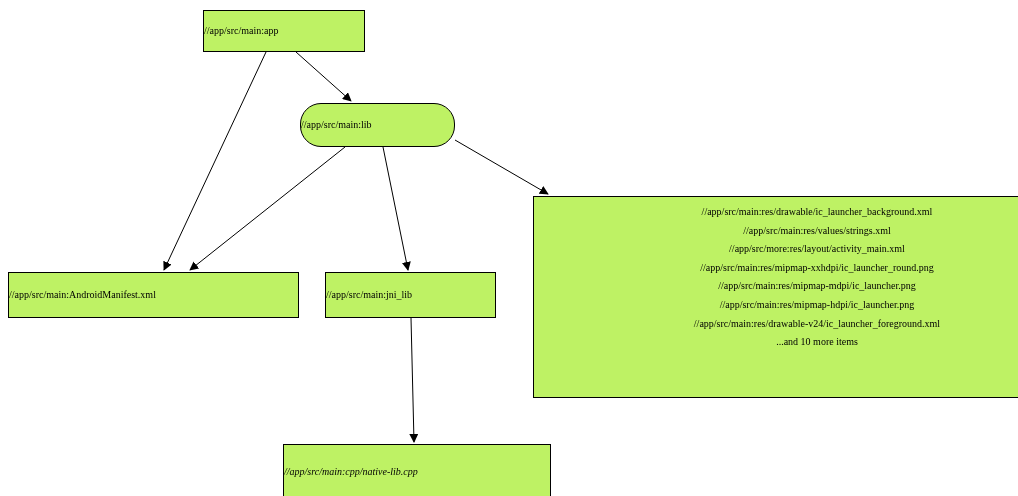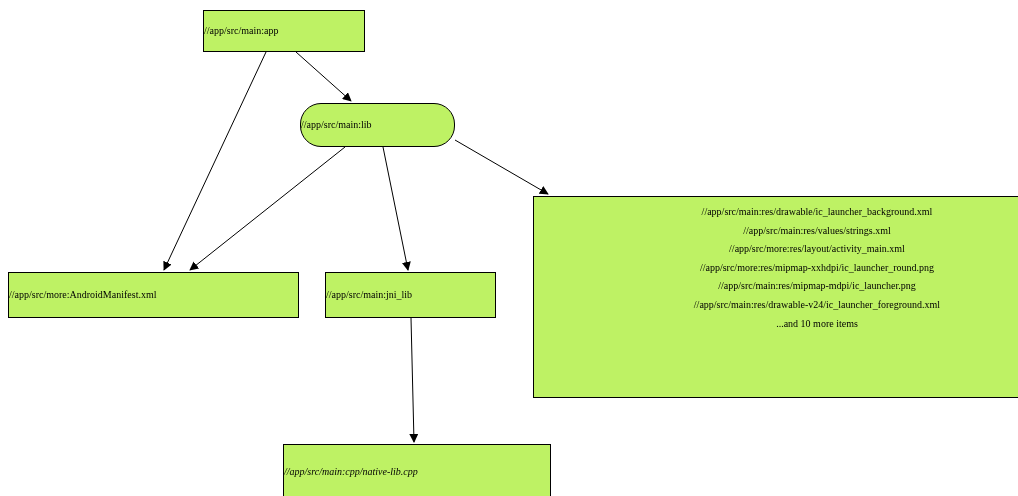--- a/index.html
+++ b/index.html
@@ -74,33 +74,34 @@
 
   <div class="node node-app">
     <span>//app/src/main:app</span>
   </div>
 
   <div class="node node-lib">
     <span>//app/src/main:lib</span>
   </div>
 
   <div class="node node-manifest">
-    <span>//app/src/more:AndroidManifest.xml</span>
+    <span>//app/src/main:AndroidManifest.xml</span>
   </div>
 
   <div class="node node-jni-lib">
     <span>//app/src/main:jni_lib</span>
   </div>
 
   <div class="node node-res multiline">
     <span>//app/src/main:res/drawable/ic_launcher_background.xml</span>
     <span>//app/src/main:res/values/strings.xml</span>
     <span>//app/src/more:res/layout/activity_main.xml</span>
-    <span>//app/src/more:res/mipmap-xxhdpi/ic_launcher_round.png</span>
+    <span>//app/src/main:res/mipmap-xxhdpi/ic_launcher_round.png</span>
     <span>//app/src/main:res/mipmap-mdpi/ic_launcher.png</span>
+    <span>//app/src/main:res/mipmap-hdpi/ic_launcher.png</span>
     <span>//app/src/main:res/drawable-v24/ic_launcher_foreground.xml</span>
     <span>...and 10 more items</span>
   </div>
 
   <div class="node node-cpp">
     <span>//app/src/main:cpp/native-lib.cpp</span>
   </div>
 
 </div>
 

